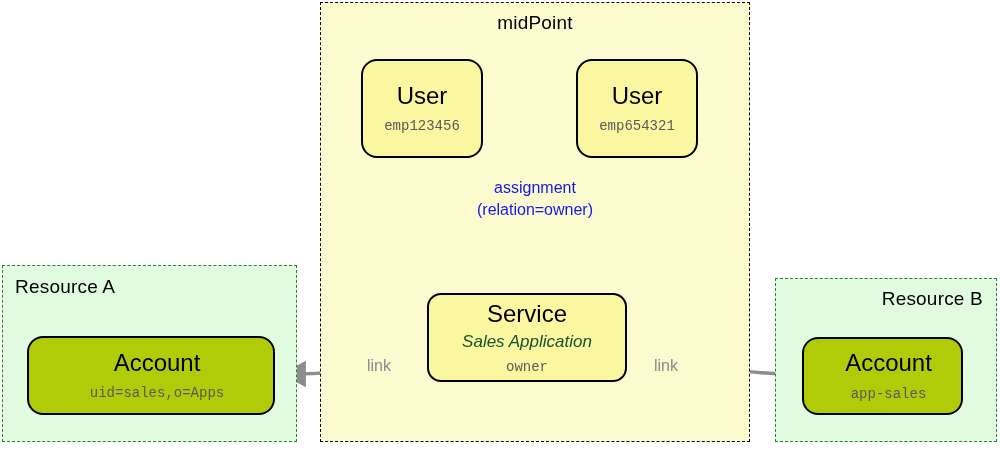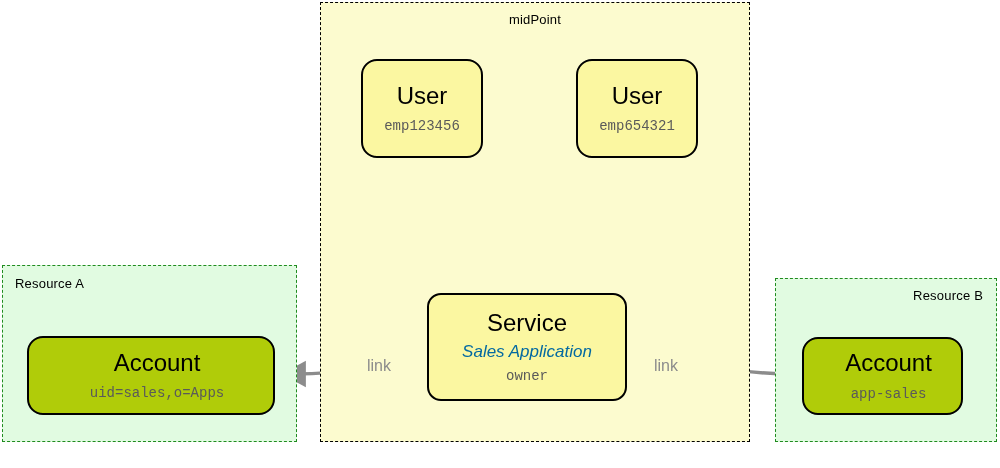--- a/index.html
+++ b/index.html
@@ -50,21 +50,21 @@
     height: 177px;
   }
   .container-resource-b {
     left: 775px;
     top: 278px;
     width: 222px;
     height: 164px;
   }
   .container-title {
     position: absolute;
-    font-size: 13px;
+    font-size: 19px;
     color: #000000;
     white-space: nowrap;
     letter-spacing: 0.2px;
   }
   .title-midpoint {
     top: 9px;
     left: 0;
     width: 100%;
     text-align: center;
   }
@@ -98,35 +98,35 @@
     padding-left: 12px;
   }
   .node-title {
     font-size: 24px;
     color: #000000;
     line-height: 1.15;
   }
   .node-sub-italic {
     font-size: 17px;
     font-style: italic;
-    color: #0369a1;
+    color: #14532d;
     line-height: 1.2;
     margin-top: 5px;
   }
   .node-oid {
     font-family: "Liberation Mono", "DejaVu Sans Mono", monospace;
     font-size: 14px;
     color: #5a5a5a;
     line-height: 1.2;
     margin-top: 9px;
   }
 
   .node-user-1 { left: 361px; top: 59px;  width: 122px; height: 99px; border-radius: 16px; }
   .node-user-2 { left: 576px; top: 59px;  width: 122px; height: 99px; border-radius: 16px; }
-  .node-service { left: 427px; top: 293px; width: 200px; height: 108px; border-radius: 14px; }
+  .node-service { left: 427px; top: 293px; width: 200px; height: 89px; border-radius: 14px; }
   .node-account-a { left: 27px;  top: 336px; width: 248px; height: 79px; border-radius: 16px; }
   .node-account-b { left: 802px; top: 337px; width: 161px; height: 78px; border-radius: 16px; }
 
   .node-service .node-oid { margin-top: 6px; }
 
   
   .edge-label {
     position: absolute;
     white-space: nowrap;
     pointer-events: none;
@@ -211,18 +211,22 @@
   <div class="node node-green node-account-a">
     <div class="node-title">Account</div>
     <div class="node-oid">uid=sales,o=Apps</div>
   </div>
 
   <div class="node node-green node-account-b">
     <div class="node-title">Account</div>
     <div class="node-oid">app-sales</div>
   </div>
 
+  <div class="edge-label label-assignment">
+    <div>assignment</div>
+    <div>(relation=owner)</div>
+  </div>
 
   <div class="edge-label label-link-left">link</div>
 
   <div class="edge-label label-link-right">link</div>
 
 </div>
 
 </body></html>

